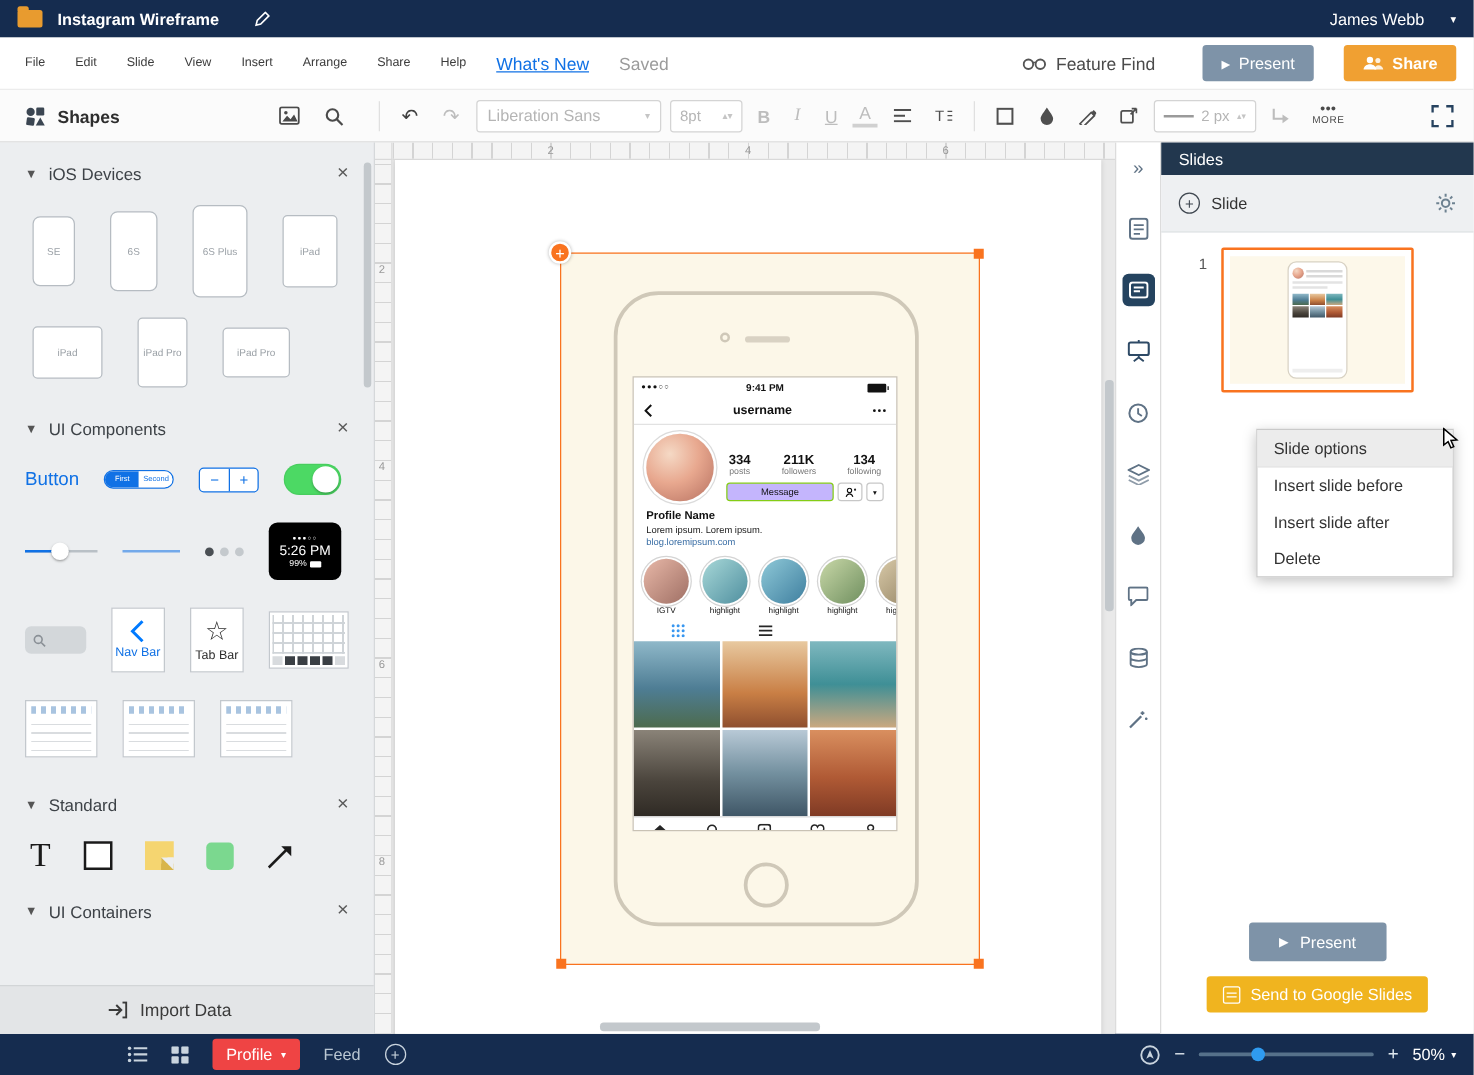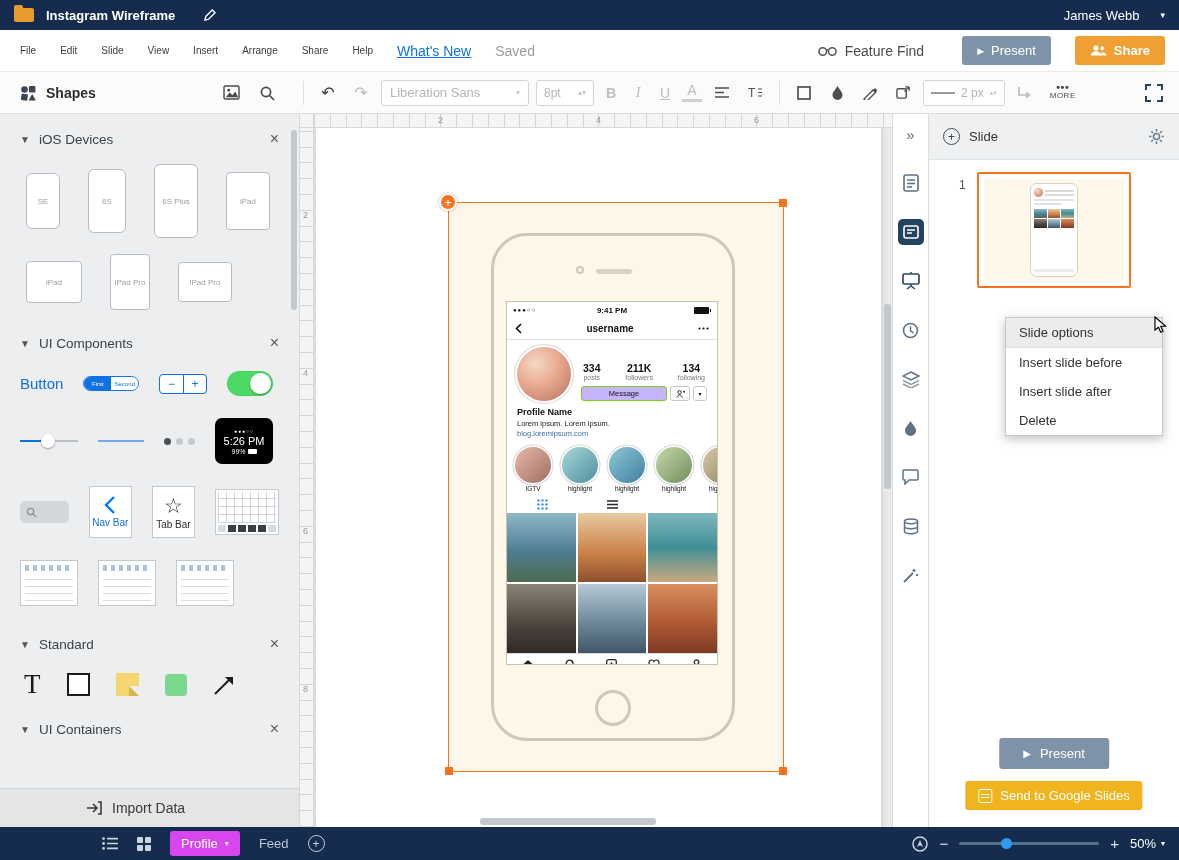--- a/index.html
+++ b/index.html
@@ -176,21 +176,21 @@
 .ctx-item{padding:7px 13px;color:#333;cursor:pointer}
 .cursor-g{position:absolute;right:-6px;top:-2px;z-index:60}
 .btn-present2{position:absolute;bottom:58px;left:50%;transform:translateX(-50%);background:#7e93a8;color:#fff;border:none;border-radius:3px;padding:8px 24px;font-size:13px;display:flex;align-items:center;gap:9px;cursor:pointer;font-family:inherit}
 .btn-send{position:absolute;bottom:17px;left:50%;transform:translateX(-50%);background:#f0b41f;color:#fff;border:none;border-radius:3px;padding:7px 13px;font-size:13px;display:flex;align-items:center;gap:8px;cursor:pointer;font-family:inherit;white-space:nowrap}
 .gs-icon{width:14px;height:14px;border:1.5px solid #fff;border-radius:2px;position:relative}
 .gs-icon:after{content:"";position:absolute;left:2px;right:2px;top:4px;height:1.5px;background:#fff;box-shadow:0 3px 0 #fff}
 
 .bottombar{height:33px;background:#152c4f;display:flex;align-items:center;color:#c9d4de;flex:0 0 auto;padding:0 14px}
 .bb-left{display:flex;align-items:center;gap:19px;margin-left:88px}
 .bb-ic{cursor:pointer;display:flex;align-items:center}
-.profile-pill{background:#d946ef;padding:5px 11px;border-radius:3px;color:#fff;font-size:13px;display:flex;align-items:center;gap:7px;cursor:pointer}
+.profile-pill{background:#ef4444;padding:5px 11px;border-radius:3px;color:#fff;font-size:13px;display:flex;align-items:center;gap:7px;cursor:pointer}
 .feed-tab{font-size:13px;color:#bac7d3;cursor:pointer}
 .bb-plus{width:17px;height:17px;border:1.5px solid #c9d4de;border-radius:50%;display:flex;align-items:center;justify-content:center;font-size:12px;line-height:1;cursor:pointer}
 .bb-right{margin-left:auto;display:flex;align-items:center;gap:11px}
 .zoom-minus,.zoom-plus{font-size:15px;color:#dfe7ee;cursor:pointer;line-height:1}
 .zoom-slider{width:140px;height:3px;background:#56718a;border-radius:2px;position:relative;cursor:pointer}
 .zoom-knob{position:absolute;top:-4px;left:30%;width:11px;height:11px;border-radius:50%;background:#2f9bf0}
 .zoom-label{color:#fff;font-size:13px;display:flex;align-items:center;gap:5px;cursor:pointer}
 </style>
 </head>
 <body>
@@ -707,20 +707,23 @@
         </span>
       <span class="si">
           <svg width="17" height="17" viewBox="0 0 17 17">
             <path d="M2 15L11 6" stroke="currentColor" stroke-width="1.8"></path>
             <path d="M12 2v3M10.5 3.5h3M15 7v2M14 8h2" stroke="currentColor" stroke-width="1.3"></path>
           </svg>
         </span>
     </div>
 
     <aside class="spanel">
+      <div class="shead">
+        <span>Slides</span>
+      </div>
       <div class="ssub">
         <span class="plus-circle">+</span>
         <span class="ssub-label">Slide</span>
         <span class="sgear">
             <svg width="17" height="17" viewBox="0 0 17 17">
               <g stroke="#6e8291" stroke-width="1.6" fill="none">
                 <circle cx="8.5" cy="8.5" r="3"></circle>
                 <path d="M8.5 1v2.4M8.5 13.6V16M1 8.5h2.4M13.6 8.5H16M3.2 3.2l1.7 1.7M12.1 12.1l1.7 1.7M13.8 3.2l-1.7 1.7M4.9 12.1l-1.7 1.7"></path>
               </g>
             </svg>

